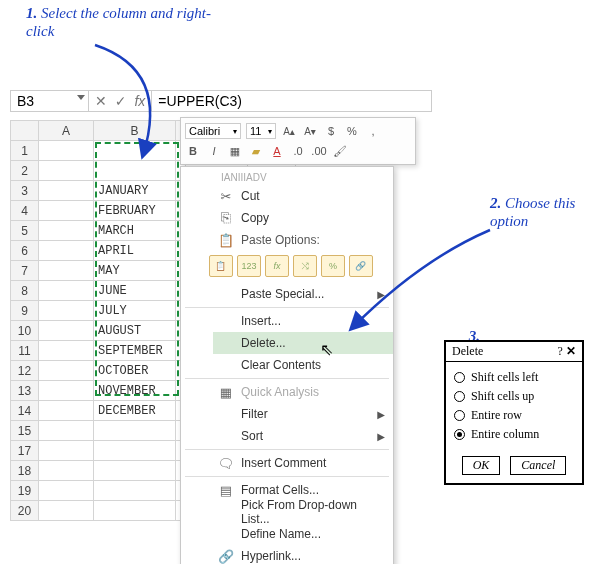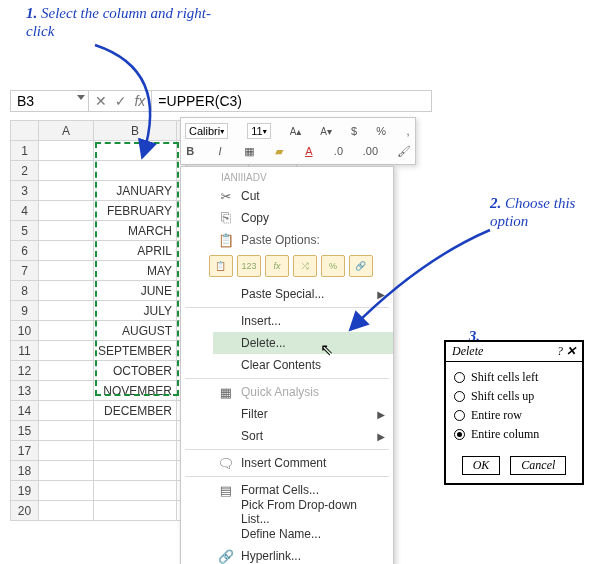--- a/index.html
+++ b/index.html
@@ -70,21 +70,21 @@
     font-weight: normal;
     text-align: center;
     color: #444;
   }
   .grid th.rowhdr { width: 28px; }
   .grid th.colhdr { width: 90px; }
   .grid th.colA { width: 55px; }
   .grid th.colB { width: 82px; }
   .grid th.colD { width: 62px; text-align:right;}
   .grid th.colE { width: 48px; }
-  .grid td.colB { text-align: right; }
+  .grid td.colB { text-align: left; font-family: Liberation Mono, monospace; }
   .grid td.colD { text-align: right; }
   
   .col-sel {
     position: absolute;
     top: 142px; left: 95px;
     width: 84px; height: 254px;
     border: 2px dashed #1a8f3c;
     pointer-events: none;
     z-index: 5;
   }
@@ -93,21 +93,21 @@
     position: absolute;
     top: 117px; left: 180px;
     width: 236px;
     border: 1px solid #c8c8c8;
     background: #fdfdfd;
     box-shadow: 2px 2px 5px rgba(0,0,0,.15);
     z-index: 20;
     padding: 3px 4px;
     font-size: 11px;
   }
-  .mini-row { display:flex; align-items:center; gap:19px; height:20px;}
+  .mini-row { display:flex; align-items:center; gap:5px; height:20px;}
   .mini-tb .field { border:1px solid #ccc; padding:1px 3px; background:#fff; display:flex; align-items:center;}
   .mini-tb .tiny { font-size: 10px; color:#555;}
   .mini-tb .ico { width:16px; height:16px; display:inline-flex; align-items:center; justify-content:center; color:#555;}
   
   .ctx {
     position: absolute;
     top: 166px; left: 180px;
     width: 214px;
     border: 1px solid #c8c8c8;
     background: #fff;
@@ -151,21 +151,20 @@
     width: 140px;
     border: 2px solid #000;
     background: #fff;
     z-index: 25;
     font-family: "Comic Sans MS","Segoe Script",cursive;
     font-size: 12px;
   }
   .dlg .title {
     display:flex; align-items:center; justify-content:space-between;
     padding: 2px 6px; border-bottom: 1px solid #000;
-    font-style: italic;
   }
   .dlg .opts { padding: 4px 8px; }
   .dlg .opt { display:flex; align-items:center; gap:6px; margin:4px 0;}
   .dlg .radio { width:11px;height:11px;border:1.5px solid #000;border-radius:50%; position:relative; flex-shrink:0;}
   .dlg .radio.sel::after{content:"";position:absolute;inset:2px;background:#000;border-radius:50%;}
   .dlg .btns { display:flex; justify-content:center; gap:10px; padding:6px 6px 8px;}
   .dlg .btn { border:1.5px solid #000; padding:1px 10px; font-family:inherit; font-style:italic;}
   
   svg.arrows { position:absolute; inset:0; width:600px; height:564px; pointer-events:none; z-index:40;}
 </style>

